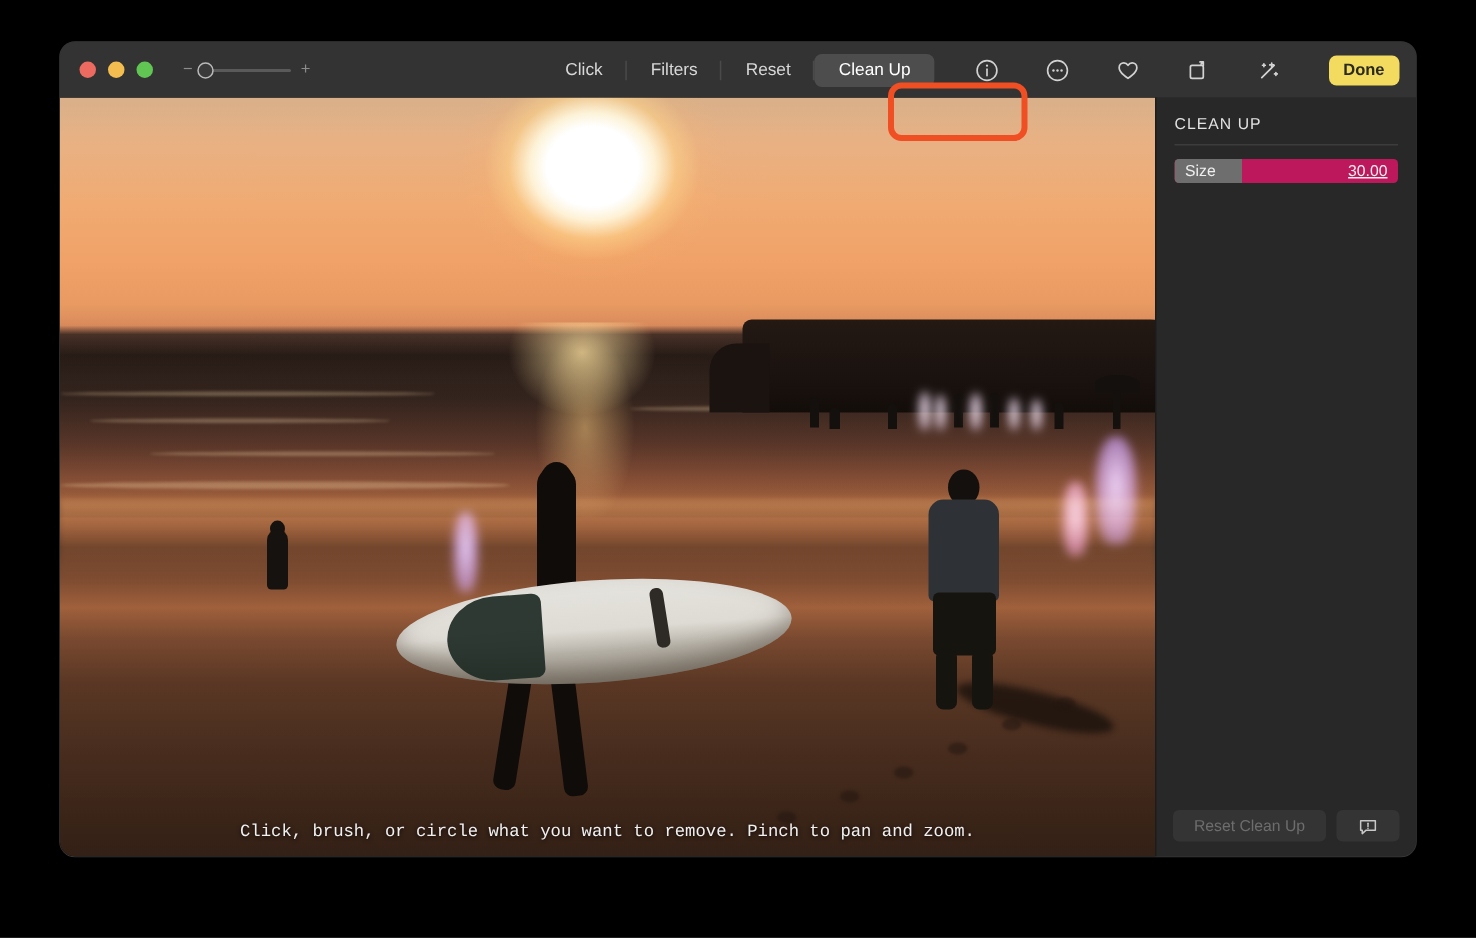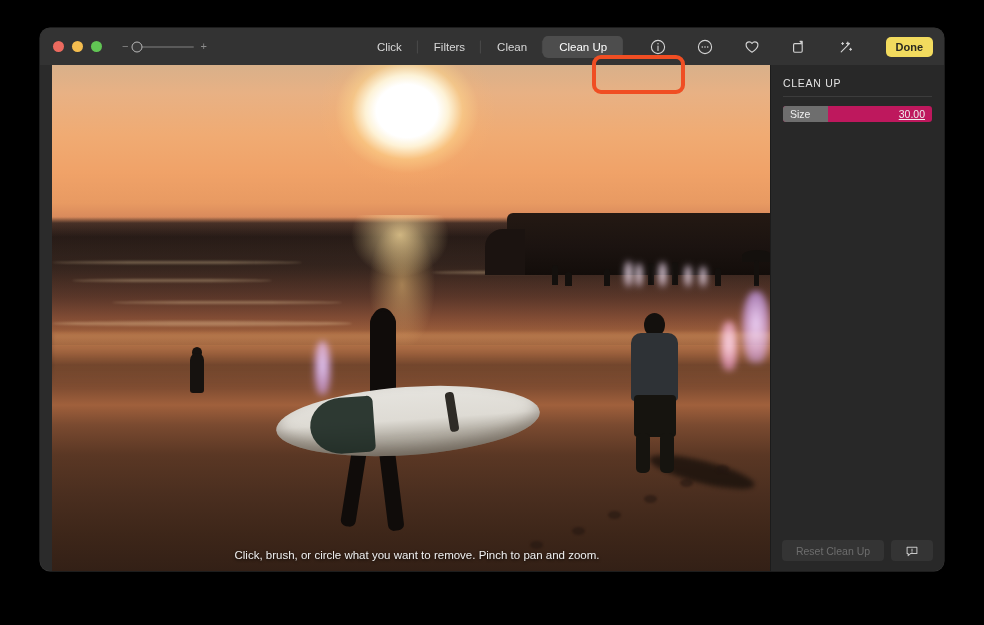--- a/index.html
+++ b/index.html
@@ -99,24 +99,25 @@
     color:#2a2a20;
     font-size:11px;
     font-weight:bold;
     padding:4px 10px;
     border-radius:5px;
     margin-left:1px;
   }
 
   
   #canvas-area {
-    position:absolute; left:12px; top:37px;
+    position:absolute; left:0; top:37px;
     width:730px; height:506px;
     overflow:hidden;
     background:#000;
+    font-family:Liberation Mono, monospace;
   }
 
   #photo {
     position:absolute; inset:0;
     background:
       
       radial-gradient(ellipse 90px 78px at 355px 46px, #ffffff 0%, #ffffff 34%, rgba(255,248,222,0.92) 46%, rgba(255,214,140,0.55) 62%, rgba(255,185,110,0.12) 80%, rgba(255,185,110,0) 100%),
       linear-gradient(to bottom,
         #d8b08a 0px,
         #e8b184 28px,
@@ -402,21 +403,21 @@
       <span class="zs-sign">−</span>
       <div id="zoom-track">
         <div id="zoom-knob" style="left: 5%;"></div>
       </div>
       <span class="zs-sign">+</span>
     </div>
 
     <div id="tabs">
       <div class="tab">Click</div>
       <div class="tab">Filters</div>
-      <div class="tab">Clean</div>
+      <div class="tab">Reset</div>
       <div class="tab active">Clean Up</div>
     </div>
 
     <div id="title-actions">
       <div class="tb-icon">
         <svg width="16" height="16" viewBox="0 0 16 16" fill="none" stroke="currentColor" stroke-width="1.1">
           <circle cx="8" cy="8" r="6.6"></circle>
           <circle cx="8" cy="4.8" r="0.75" fill="currentColor" stroke="none"></circle>
           <path d="M8 7.1v4.4" stroke-linecap="round"></path>
         </svg>

